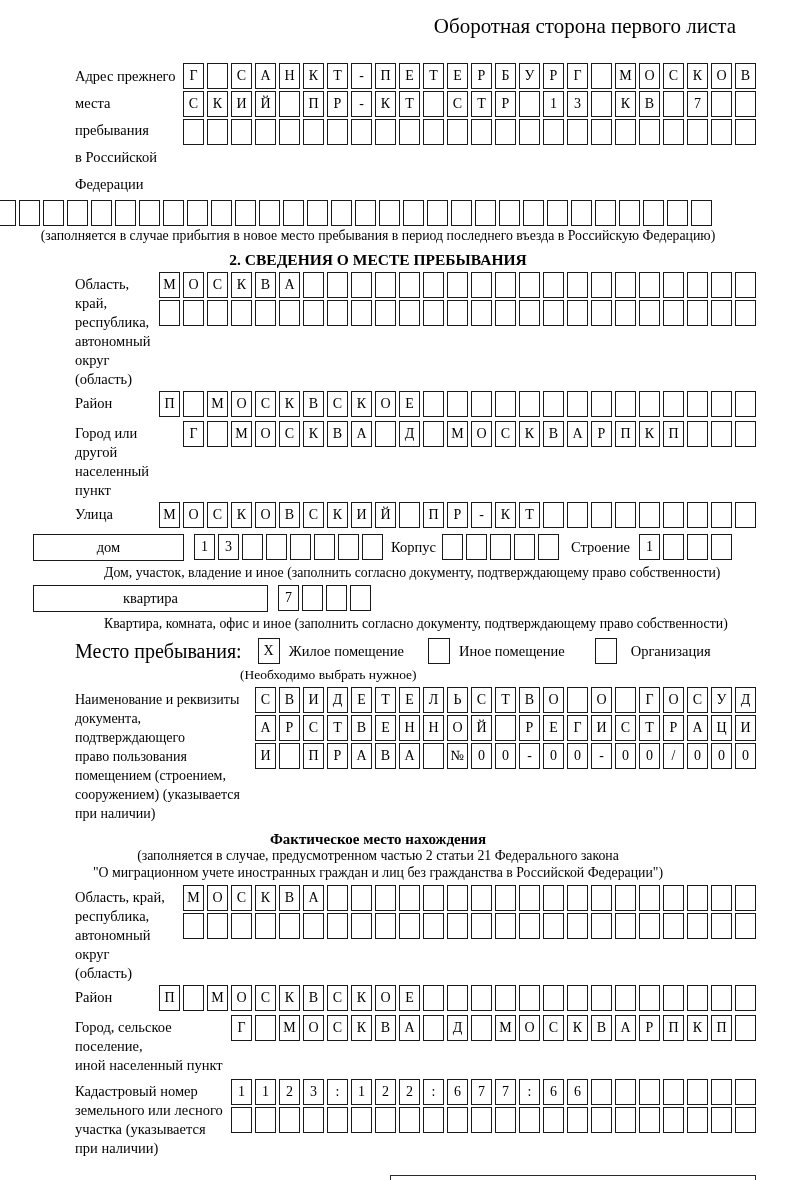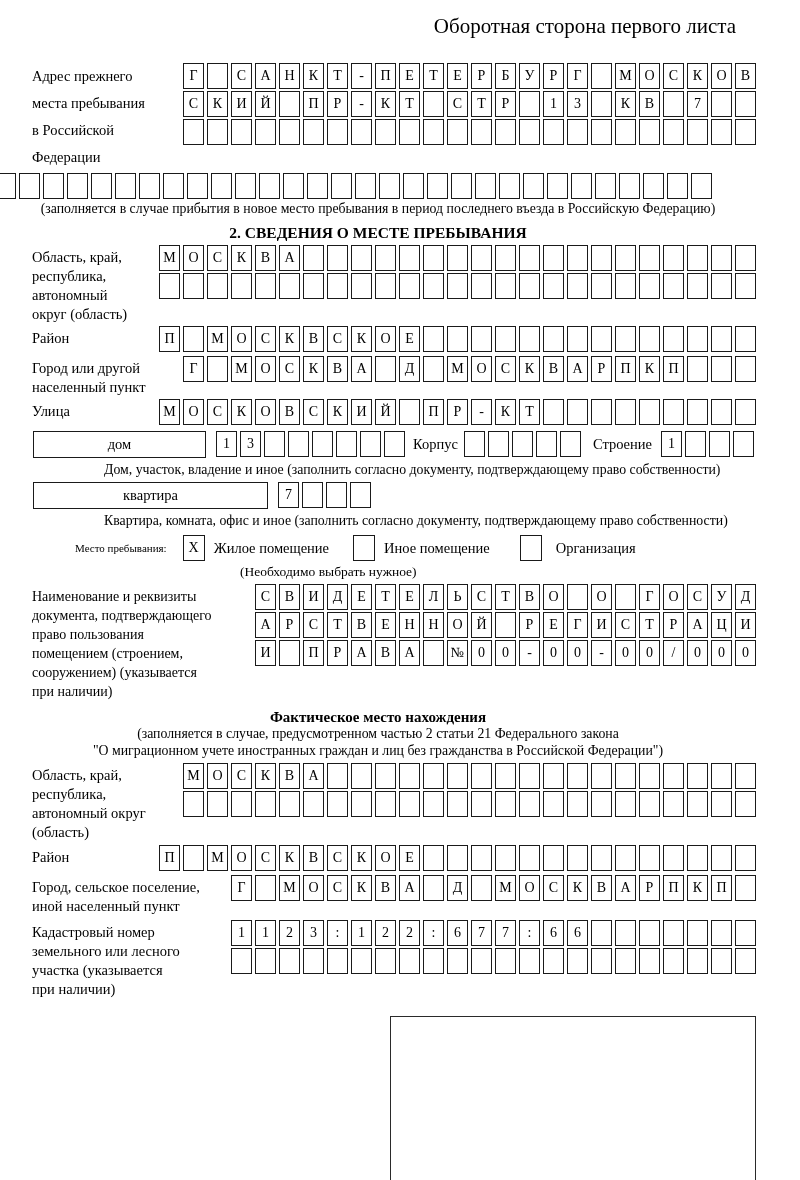--- a/index.html
+++ b/index.html
@@ -3,21 +3,21 @@
 <meta charset="utf-8">
 <style>
   *{box-sizing:border-box;margin:0;padding:0}
   html,body{background:#fff}
   body{width:800px;height:1180px;overflow:hidden;color:#000;
        font-family:"Liberation Serif","DejaVu Serif",serif;}
   .page{position:relative;width:800px;height:1180px;padding:14px 44px 0 0}
 
   .pagelabel{text-align:right;font-size:21px;padding-right:20px}
 
-  .frow{display:flex;align-items:flex-start;padding-left:32px}
+  .frow{display:flex;align-items:flex-start;padding-left:75px}
   .lbl{font-size:14.5px;line-height:19px;white-space:pre-line;padding-top:3px}
   .cellcol{margin-left:auto;display:flex;flex-direction:column}
   .cellrow{display:flex;margin-bottom:2px}
   .cell{flex:none;width:21px;height:26px;border:1.5px solid #1a1a1a;margin-left:3px;
         display:inline-flex;align-items:center;justify-content:center;
         font-size:14px;line-height:1;background:#fff}
   .fullrow{justify-content:flex-end;padding-right:44px;margin-top:2px}
 
   .note{font-size:13.8px;text-align:center;}
   .h2{font-size:15.5px;font-weight:bold;text-align:center;margin-top:7px}
@@ -26,27 +26,27 @@
   .addr .lbl{line-height:27px;padding-top:0}
 
   .mt2{margin-top:2px}.mt3{margin-top:3px}.mt4{margin-top:4px}
   .minh76{min-height:76px}
   .minh108{min-height:108px}
   .minh80{min-height:80px}
 
   .houserow{display:flex;align-items:flex-start;margin-left:33px;margin-top:4px}
   .widebox{flex:none;height:27px;border:1.6px solid #1a1a1a;display:flex;
            align-items:center;justify-content:center;font-size:14.5px;background:#fff}
-  .housebox{width:173px}
+  .housebox{width:151px}
   .flatbox{width:235px}
   .inlbl{font-size:14.5px;line-height:27px;flex:none}
   .caption{font-size:13.8px;padding-left:104px;margin-top:3px}
 
   .stayrow{display:flex;align-items:center;padding-left:75px;margin-top:6px}
-  .stay-lbl{font-size:11px}
+  .stay-lbl{font-size:20px}
   .cb{width:22px;margin-left:0}
   .opt{font-size:14.5px}
   .choosenote{font-size:13.5px;padding-left:240px;margin-top:3px}
 
   .fact-title{font-size:15px;font-weight:bold;text-align:center;margin-top:8px}
   .fact-note{font-size:13.8px;text-align:center;margin-top:0}
 
   .stamp-wrap{margin-left:390px;margin-top:16px;width:372px}
   .stamp-box{width:366px;height:170px;border:1.6px solid #2a2a2a;background:#fff}
 </style>

